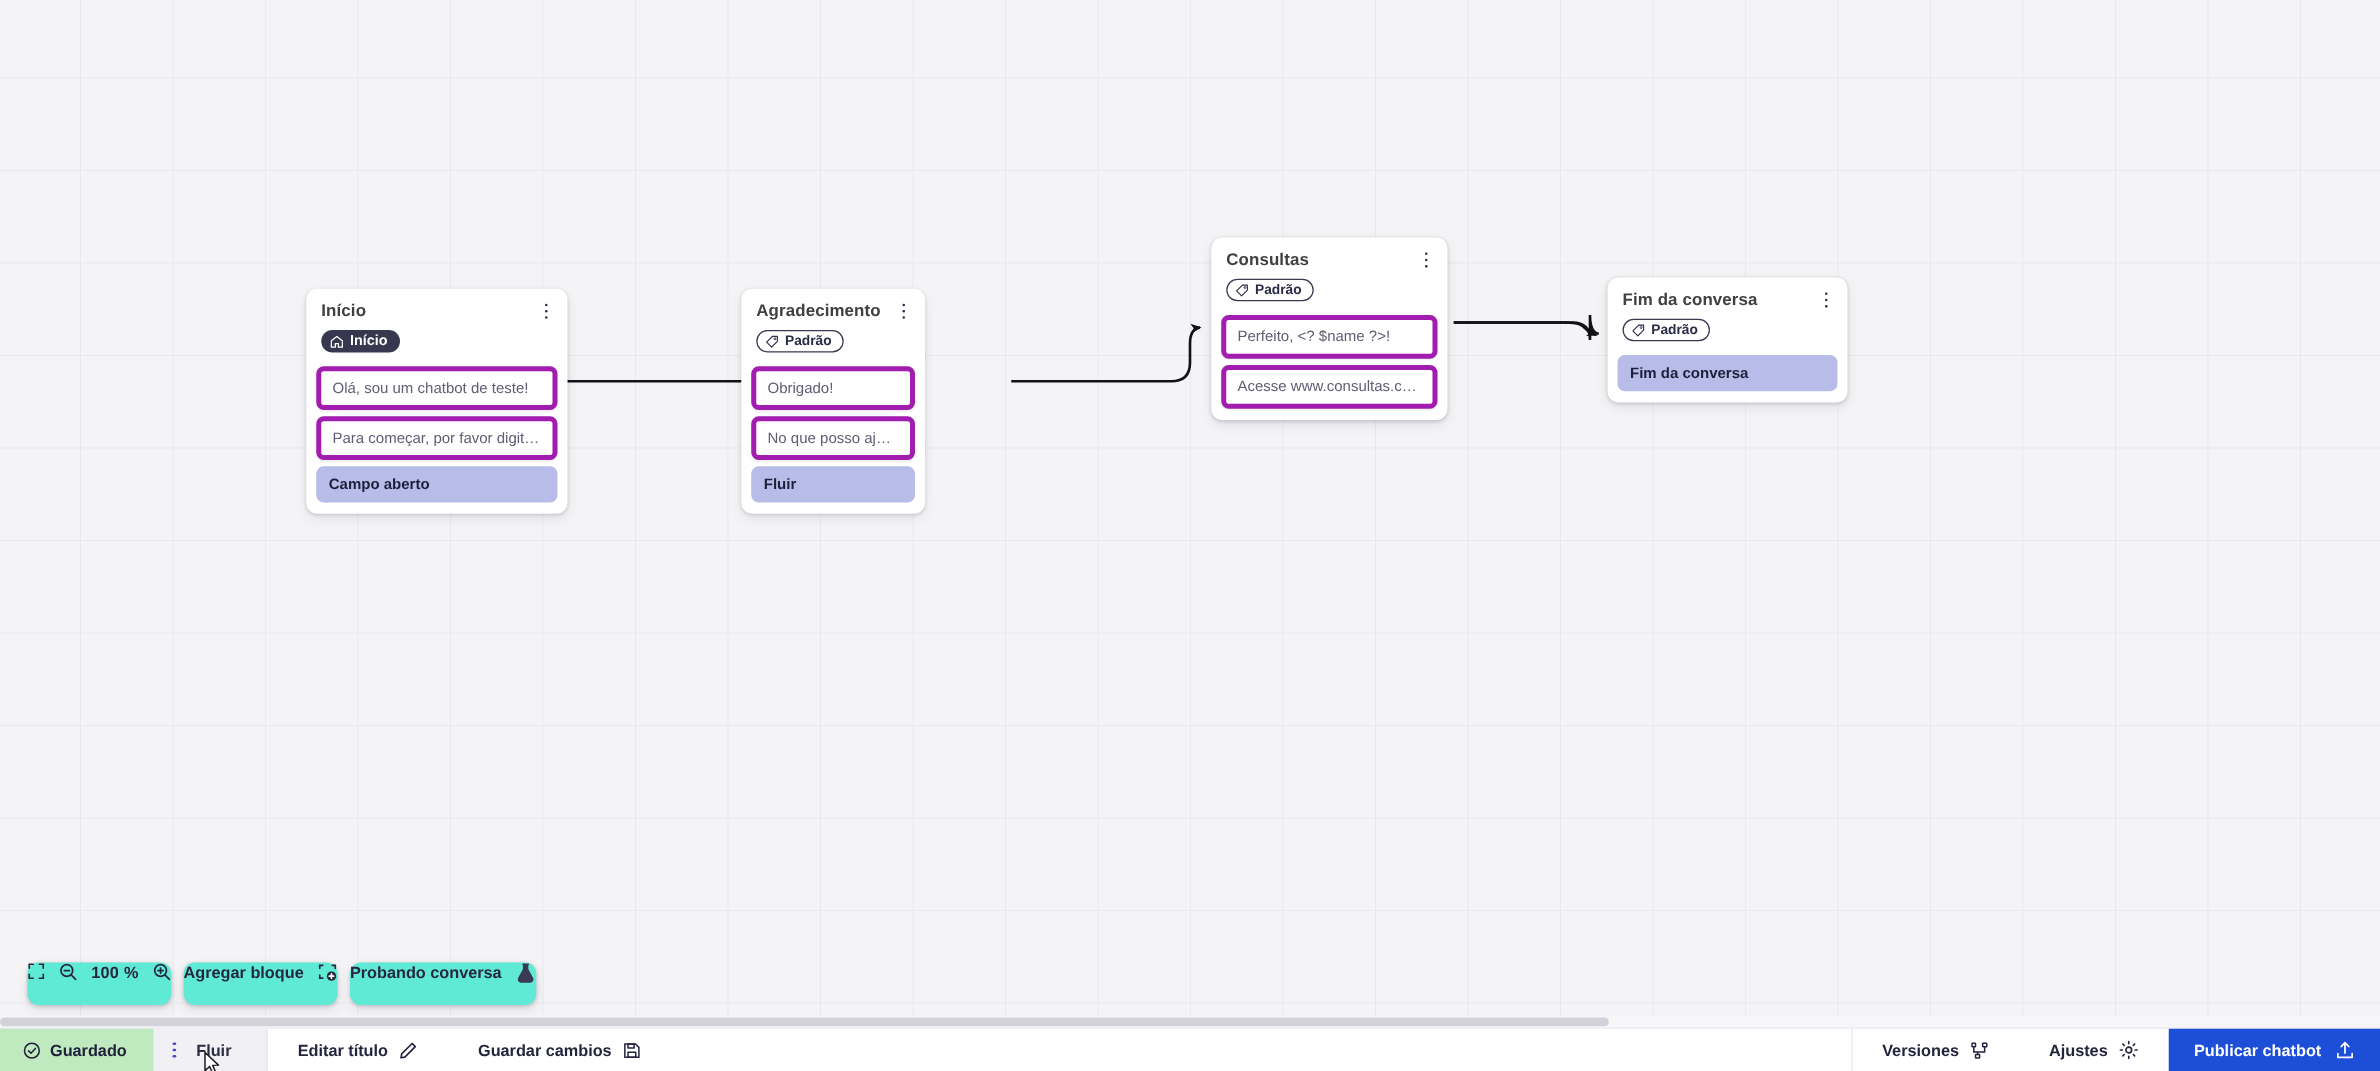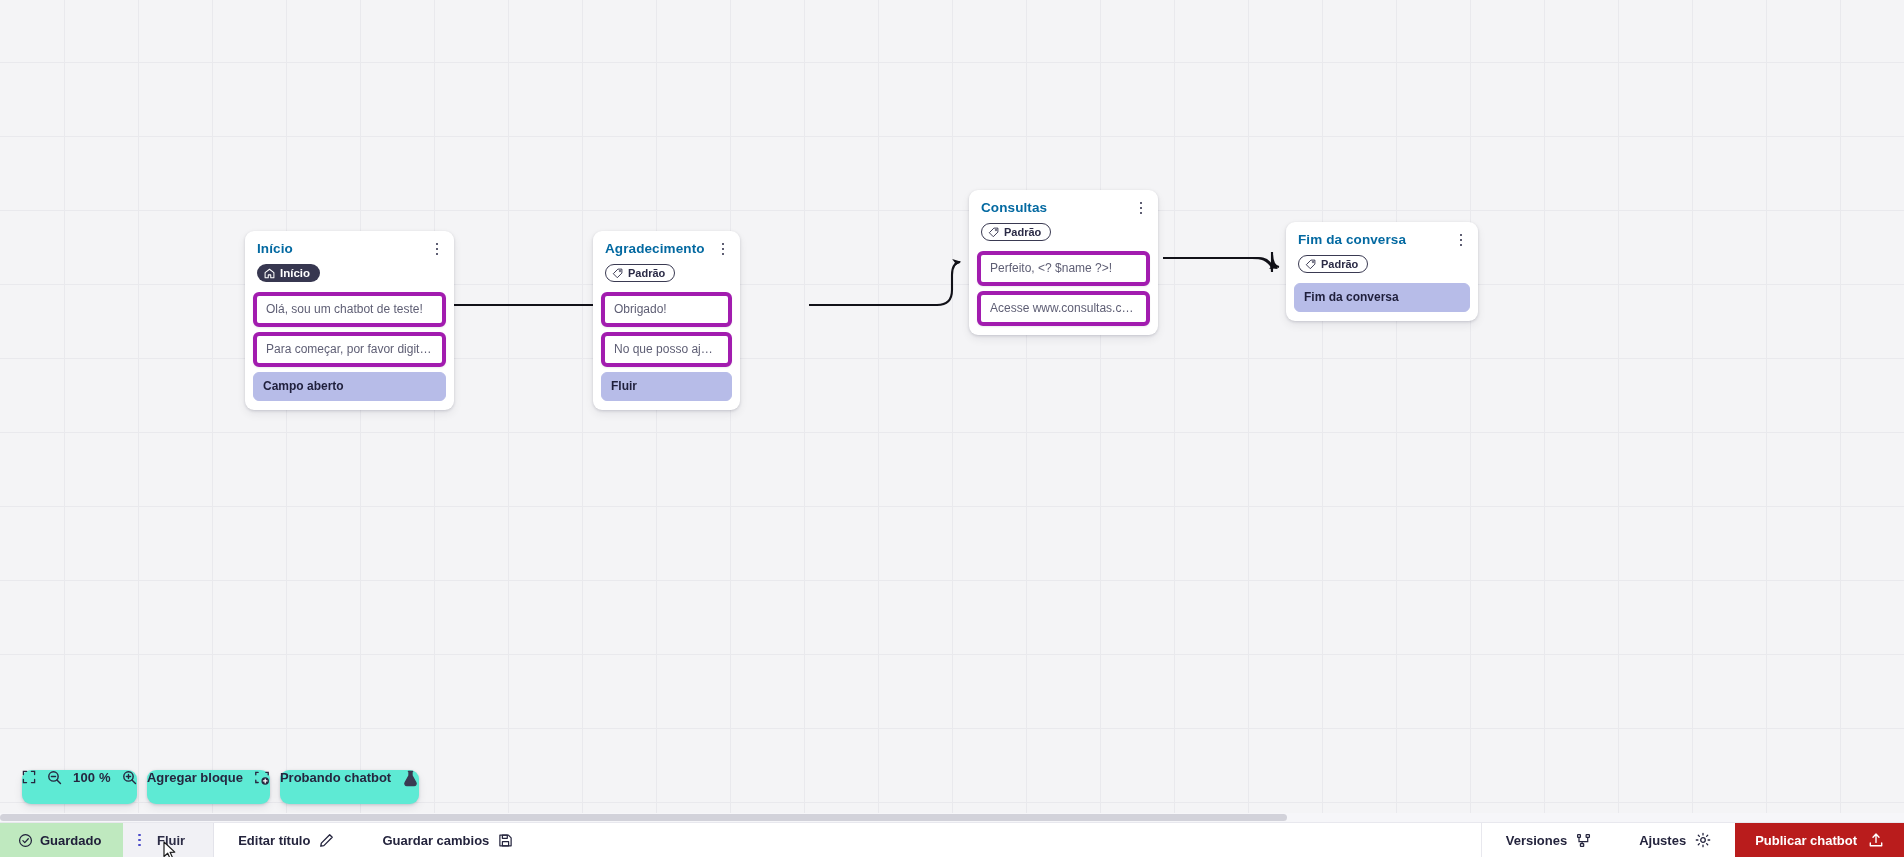--- a/index.html
+++ b/index.html
@@ -47,21 +47,21 @@
   }
   .node-head {
     display: flex;
     align-items: flex-start;
     justify-content: space-between;
     padding: 2px 2px 0 4px;
   }
   .node-title {
     font-size: 13.5px;
     font-weight: 700;
-    color: #0369a1;
+    color: #404040;
     letter-spacing: .1px;
     line-height: 16px;
   }
   .kebab {
     width: 14px; height: 18px;
     display: flex; flex-direction: column;
     align-items: center; justify-content: center;
     gap: 2.5px;
     cursor: pointer;
     flex: none;
@@ -191,21 +191,21 @@
     font-weight: 700;
     white-space: nowrap;
     cursor: pointer;
   }
   .sb-spacer { flex: 1 1 auto; }
   .sb-right {
     display: flex; align-items: stretch;
     border-left: 1px solid #e8e8ee;
   }
   .sb-publish {
-    background: #b91c1c;
+    background: #1d4ed8;
     color: #ffffff;
     display: flex; align-items: center; gap: 11px;
     padding: 0 20px;
     font-weight: 700;
     white-space: nowrap;
     cursor: pointer;
   }
   .kebab-h { display:flex; flex-direction:column; gap:2.5px; align-items:center; }
   .kebab-h i { width:2.6px; height:2.6px; border-radius:50%; background:#4b4bc8; }
 
@@ -370,21 +370,21 @@
       <span class="ic">
         <svg width="16" height="16" viewBox="0 0 18 18" fill="none" stroke="#26263f" stroke-width="1.5" stroke-linecap="round">
           <path d="M2 5.3V2.6h2.7M13.3 2.6H16v2.7M2 11.4v2.7h2.7"></path>
           <circle cx="12.6" cy="12.3" r="4.2" fill="#26263f" stroke="none"></circle>
           <path d="M12.6 10.3v4M10.6 12.3h4" stroke="#ffffff" stroke-width="1.5"></path>
         </svg>
       </span>
     </div>
 
     <div class="tb-group">
-      <span>Probando chatbot</span>
+      <span>Probando conversa</span>
       <span class="ic">
         <svg width="17" height="17" viewBox="0 0 18 18">
           <path d="M6.8 1.6h4.4M7.4 1.6v4.3L3.3 13.3c-.8 1.5.2 3.1 1.8 3.1h7.8c1.6 0 2.6-1.6 1.8-3.1L10.6 5.9V1.6" fill="#3a3a52" stroke="#3a3a52" stroke-width="1.4" stroke-linejoin="round" stroke-linecap="round"></path>
         </svg>
       </span>
     </div>
 
   </div>
 
   <div id="hscroll">

